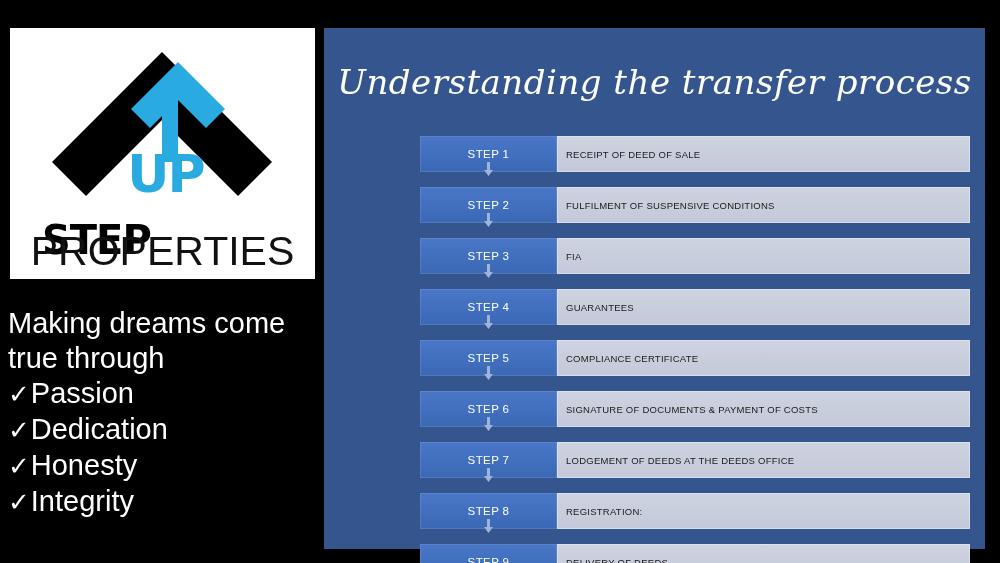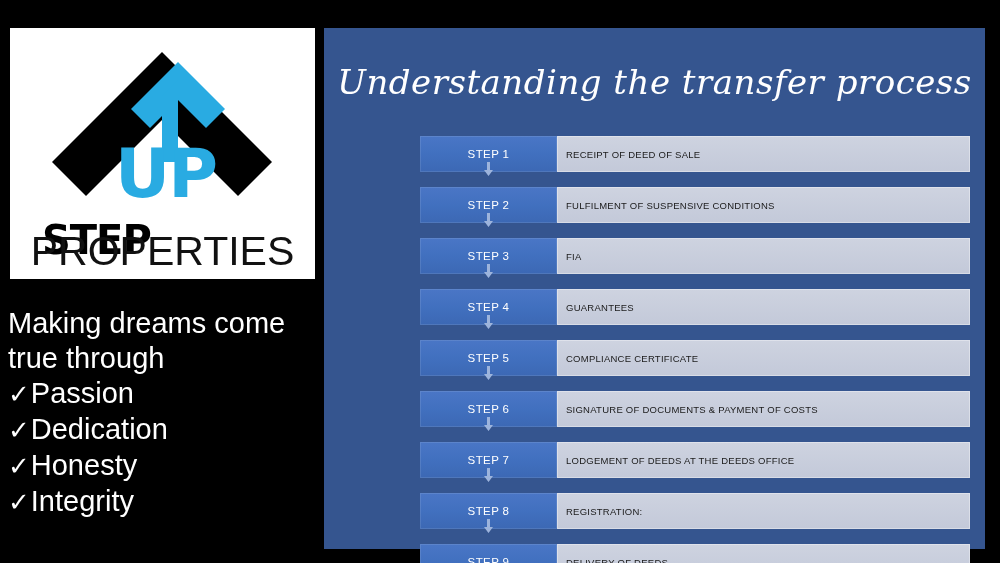--- a/index.html
+++ b/index.html
@@ -38,21 +38,21 @@
     height: 175px;
   }
   #logo-up {
     position: absolute;
     left: 0;
     top: 108px;
     width: 311px;
     text-align: center;
     font-family: "DejaVu Sans", sans-serif;
     font-weight: bold;
-    font-size: 68px;
+    font-size: 52px;
     letter-spacing: -2px;
     color: #29abe2;
     line-height: 76px;
   }
   #logo-step {
     position: absolute;
     left: 32px;
     top: 168px;
     font-family: "DejaVu Sans", sans-serif;
     font-weight: bold;

